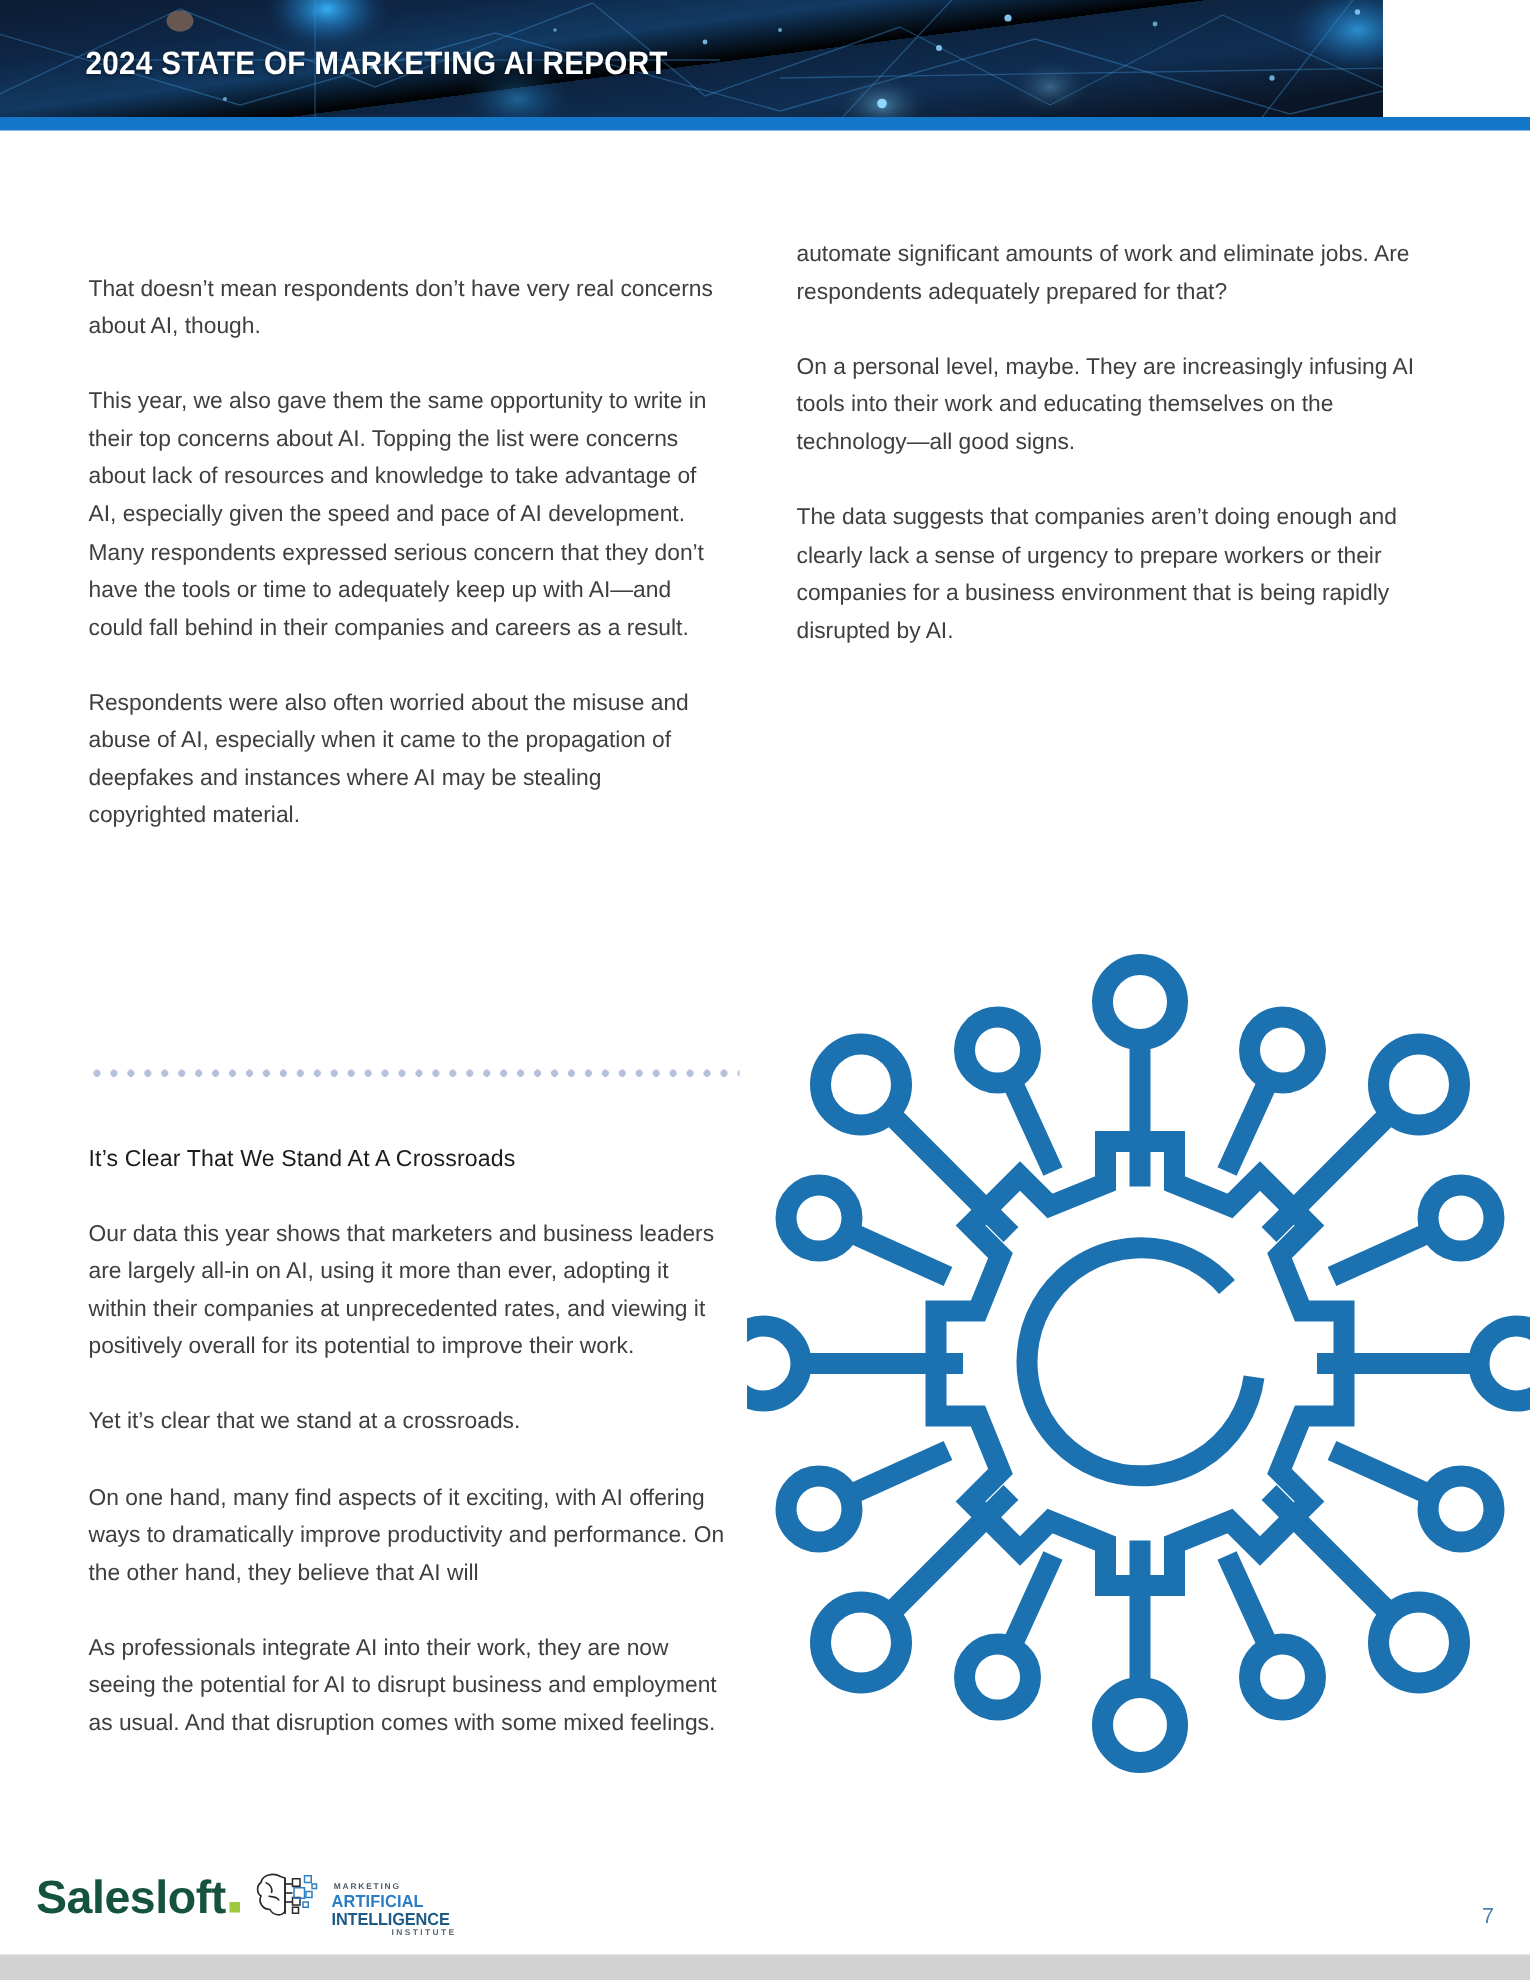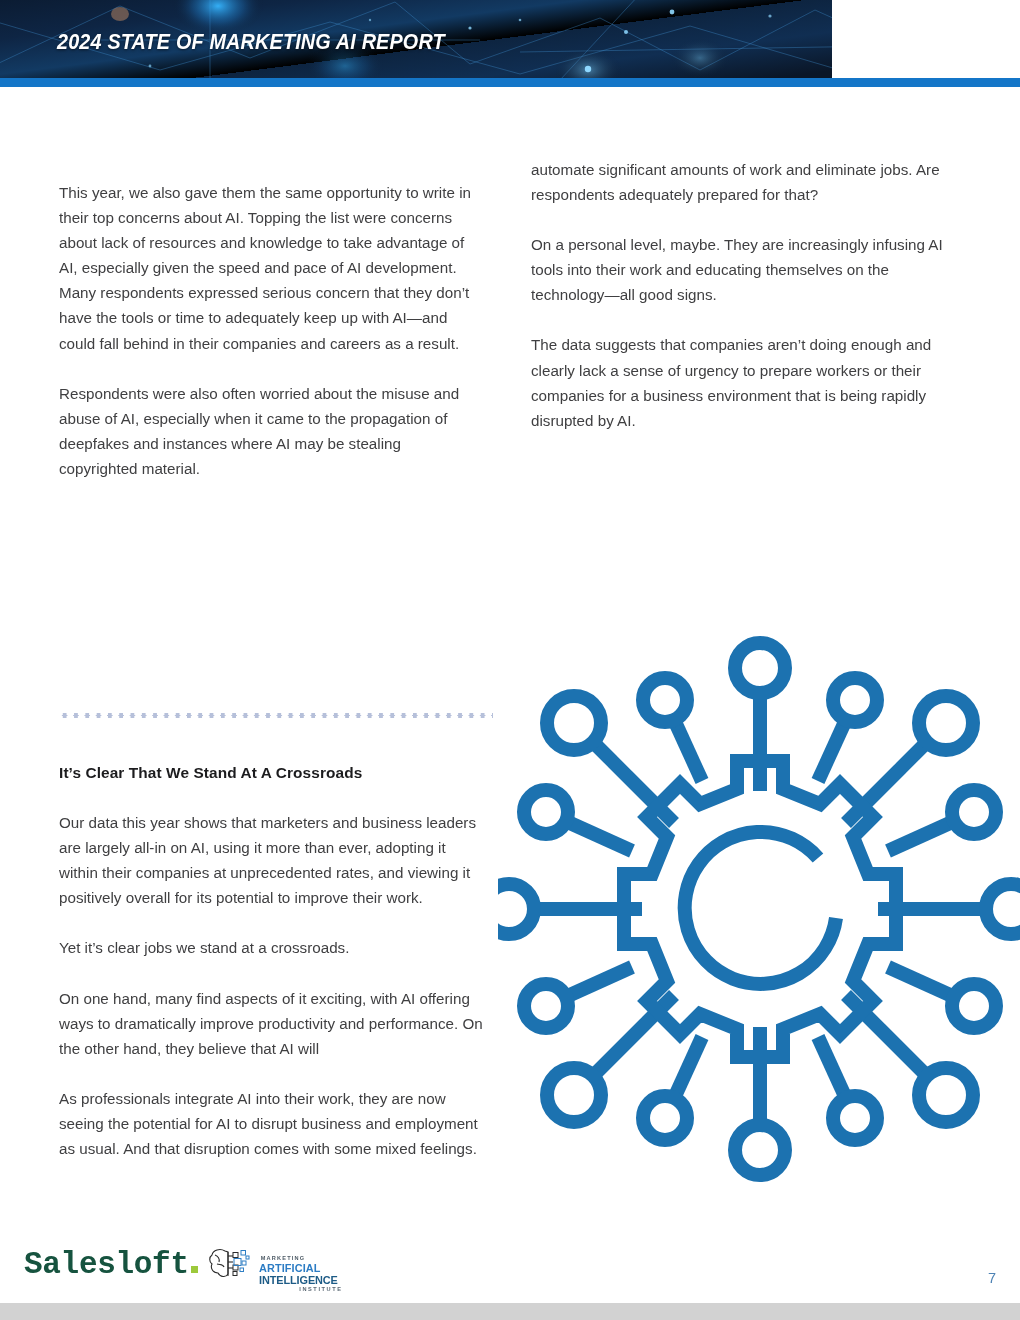--- a/index.html
+++ b/index.html
@@ -12,25 +12,24 @@
     height: 1320px;
     font-family: "Liberation Sans", sans-serif;
     position: relative;
     overflow: hidden;
   }
 
   
   .banner {
     position: absolute;
     left: 0; top: 0;
-    width: 832px;
+    width: 922px;
     height: 78px;
     overflow: hidden;
     background: #0a1a2e;
-    font-style: italic;
   }
   .banner-bg {
     position: absolute;
     left: 0; top: 0;
     width: 1020px;
     height: 78px;
   }
   .banner-title {
     position: absolute;
     left: 57px;
@@ -71,21 +70,21 @@
     top: 157px;
     width: 428px;
   }
   .col p {
     margin: 0 0 25px 0;
   }
   .col p:last-child { margin-bottom: 0; }
 
   .section-head {
     font-size: 15.4px;
-    font-weight: bold;
+    font-weight: normal;
     color: #1c1c1e;
     margin: 0 0 1px 0;
     letter-spacing: 0.1px;
   }
 
   
   .divider {
     position: absolute;
     left: 59px;
     top: 713px;
@@ -108,21 +107,21 @@
   
   .footer-logos {
     position: absolute;
     left: 24px;
     top: 1241px;
     height: 46px;
     display: flex;
     align-items: center;
   }
   .salesloft-word {
-    font-family: Liberation Mono, monospace;
+    font-family: Liberation Sans, sans-serif;
     font-size: 31px;
     font-weight: bold;
     color: #16533f;
     letter-spacing: -0.3px;
     line-height: 1;
   }
   .salesloft-dot {
     display: inline-block;
     width: 7px; height: 7px;
     background: #9dc93b;
@@ -263,30 +262,31 @@
       <circle cx="150" cy="66" r="1.4" opacity="0.65"></circle>
       <circle cx="370" cy="20" r="1.2" opacity="0.6"></circle>
       <circle cx="905" cy="8" r="1.8" opacity="0.8"></circle>
     </g>
   </svg>
   <div class="banner-title">2024 STATE OF MARKETING AI REPORT</div>
 </div>
 <div class="banner-rule"></div>
 
 <div class="col col-left">
+  <p>That doesn’t mean respondents don’t have very real concerns about AI, though.</p>
   <p>This year, we also gave them the same opportunity to write in their top concerns about AI. Topping the list were concerns about lack of resources and knowledge to take advantage of AI, especially given the speed and pace of AI development. Many respondents expressed serious concern that they don’t have the tools or time to adequately keep up with AI—and could fall behind in their companies and careers as a result.</p>
   <p>Respondents were also often worried about the misuse and abuse of AI, especially when it came to the propagation of deepfakes and instances where AI may be stealing copyrighted material.</p>
 </div>
 
 <div class="divider"></div>
 
 <div class="col col-left" style="top:760px;">
   <p class="section-head">It’s Clear That We Stand At A Crossroads</p>
   <p>Our data this year shows that marketers and business leaders are largely all-in on AI, using it more than ever, adopting it within their companies at unprecedented rates, and viewing it positively overall for its potential to improve their work.</p>
-  <p>Yet it’s clear jobs we stand at a crossroads.</p>
+  <p>Yet it’s clear that we stand at a crossroads.</p>
   <p>On one hand, many find aspects of it exciting, with AI offering ways to dramatically improve productivity and performance. On the other hand, they believe that AI will</p>
   <p>As professionals integrate AI into their work, they are now seeing the potential for AI to disrupt business and employment as usual. And that disruption comes with some mixed feelings.</p>
 </div>
 
 <div class="col col-right">
   <p>automate significant amounts of work and eliminate jobs. Are respondents adequately prepared for that?</p>
   <p>On a personal level, maybe. They are increasingly infusing AI tools into their work and educating themselves on the technology—all good signs.</p>
   <p>The data suggests that companies aren’t doing enough and clearly lack a sense of urgency to prepare workers or their companies for a business environment that is being rapidly disrupted by AI.</p>
 </div>
 

